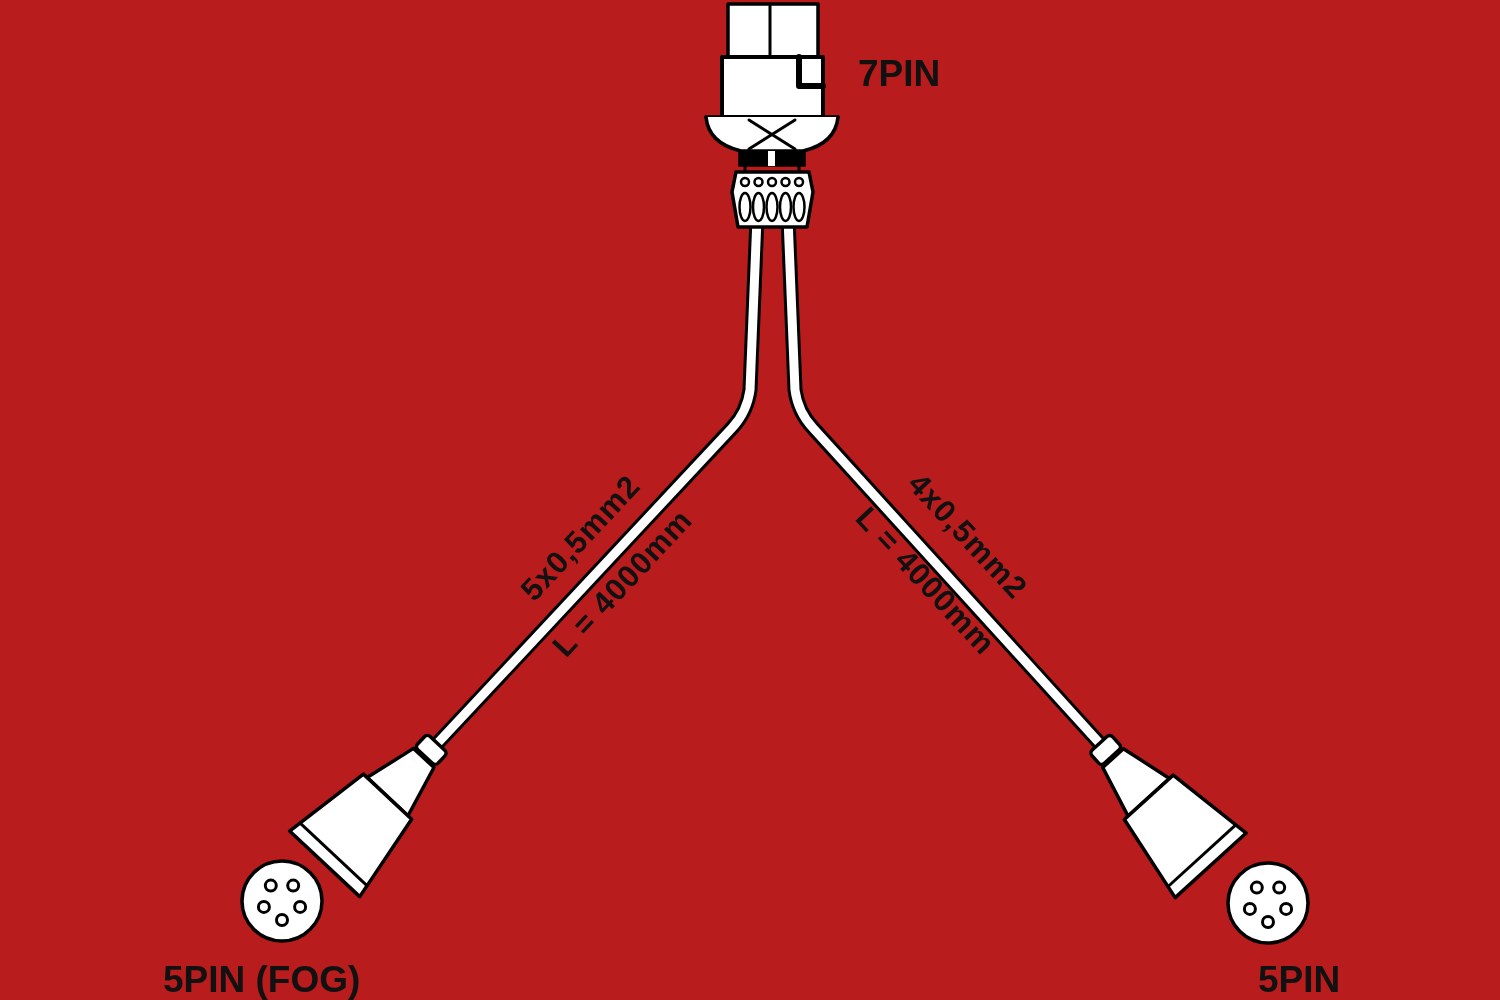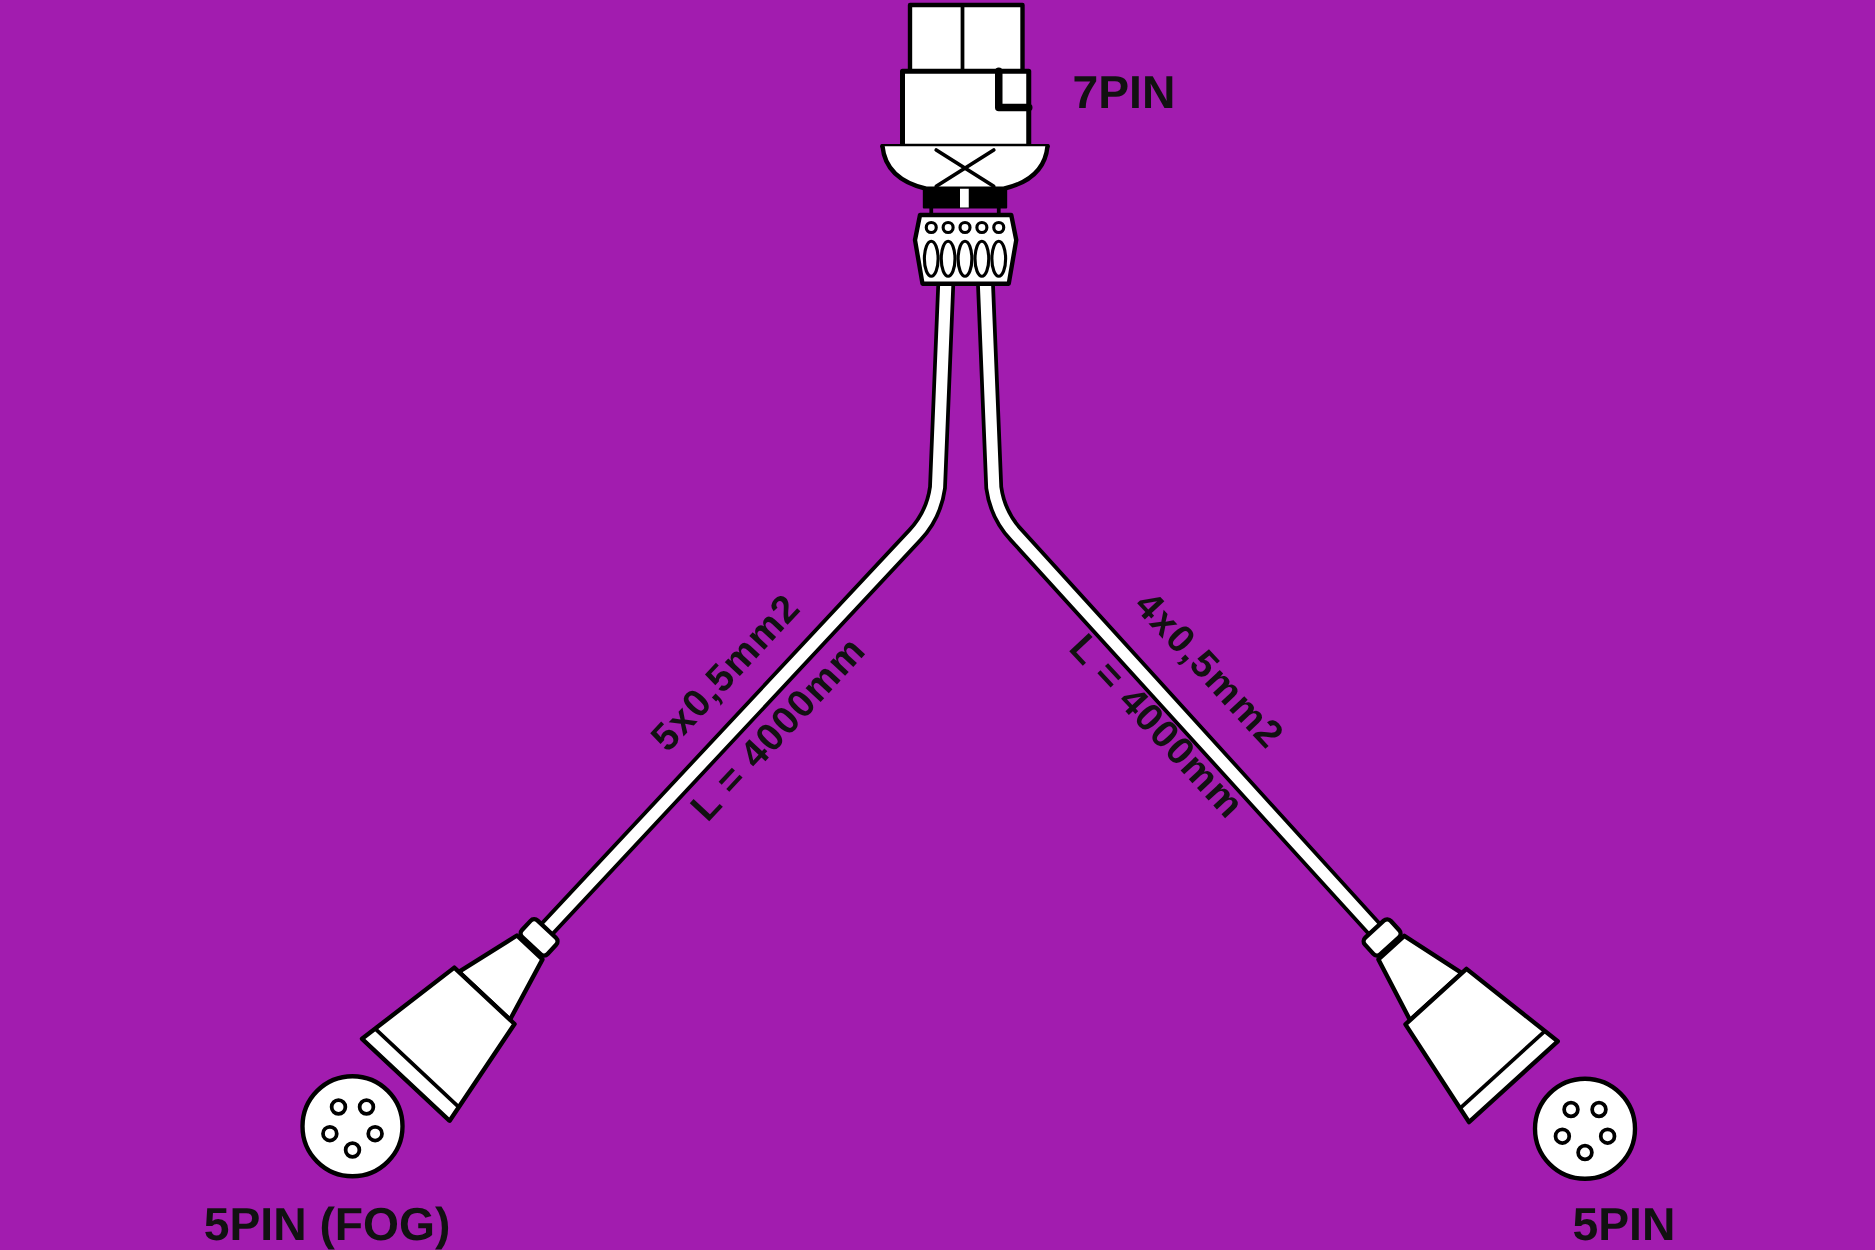--- a/index.html
+++ b/index.html
@@ -4,21 +4,21 @@
 <style>
   html, body {
     margin: 0;
     padding: 0;
     background: #ffffff;
   }
   .page {
     position: relative;
     width: 1500px;
     height: 1000px;
-    background: #a21caf;
+    background: #b91c1c;
     overflow: hidden;
   }
   svg { display: block; }
   .lbl {
     font-family: "Liberation Sans", sans-serif;
     font-weight: 700;
     font-size: 37px;
     fill: #111111;
   }
   .lbl-rot {

